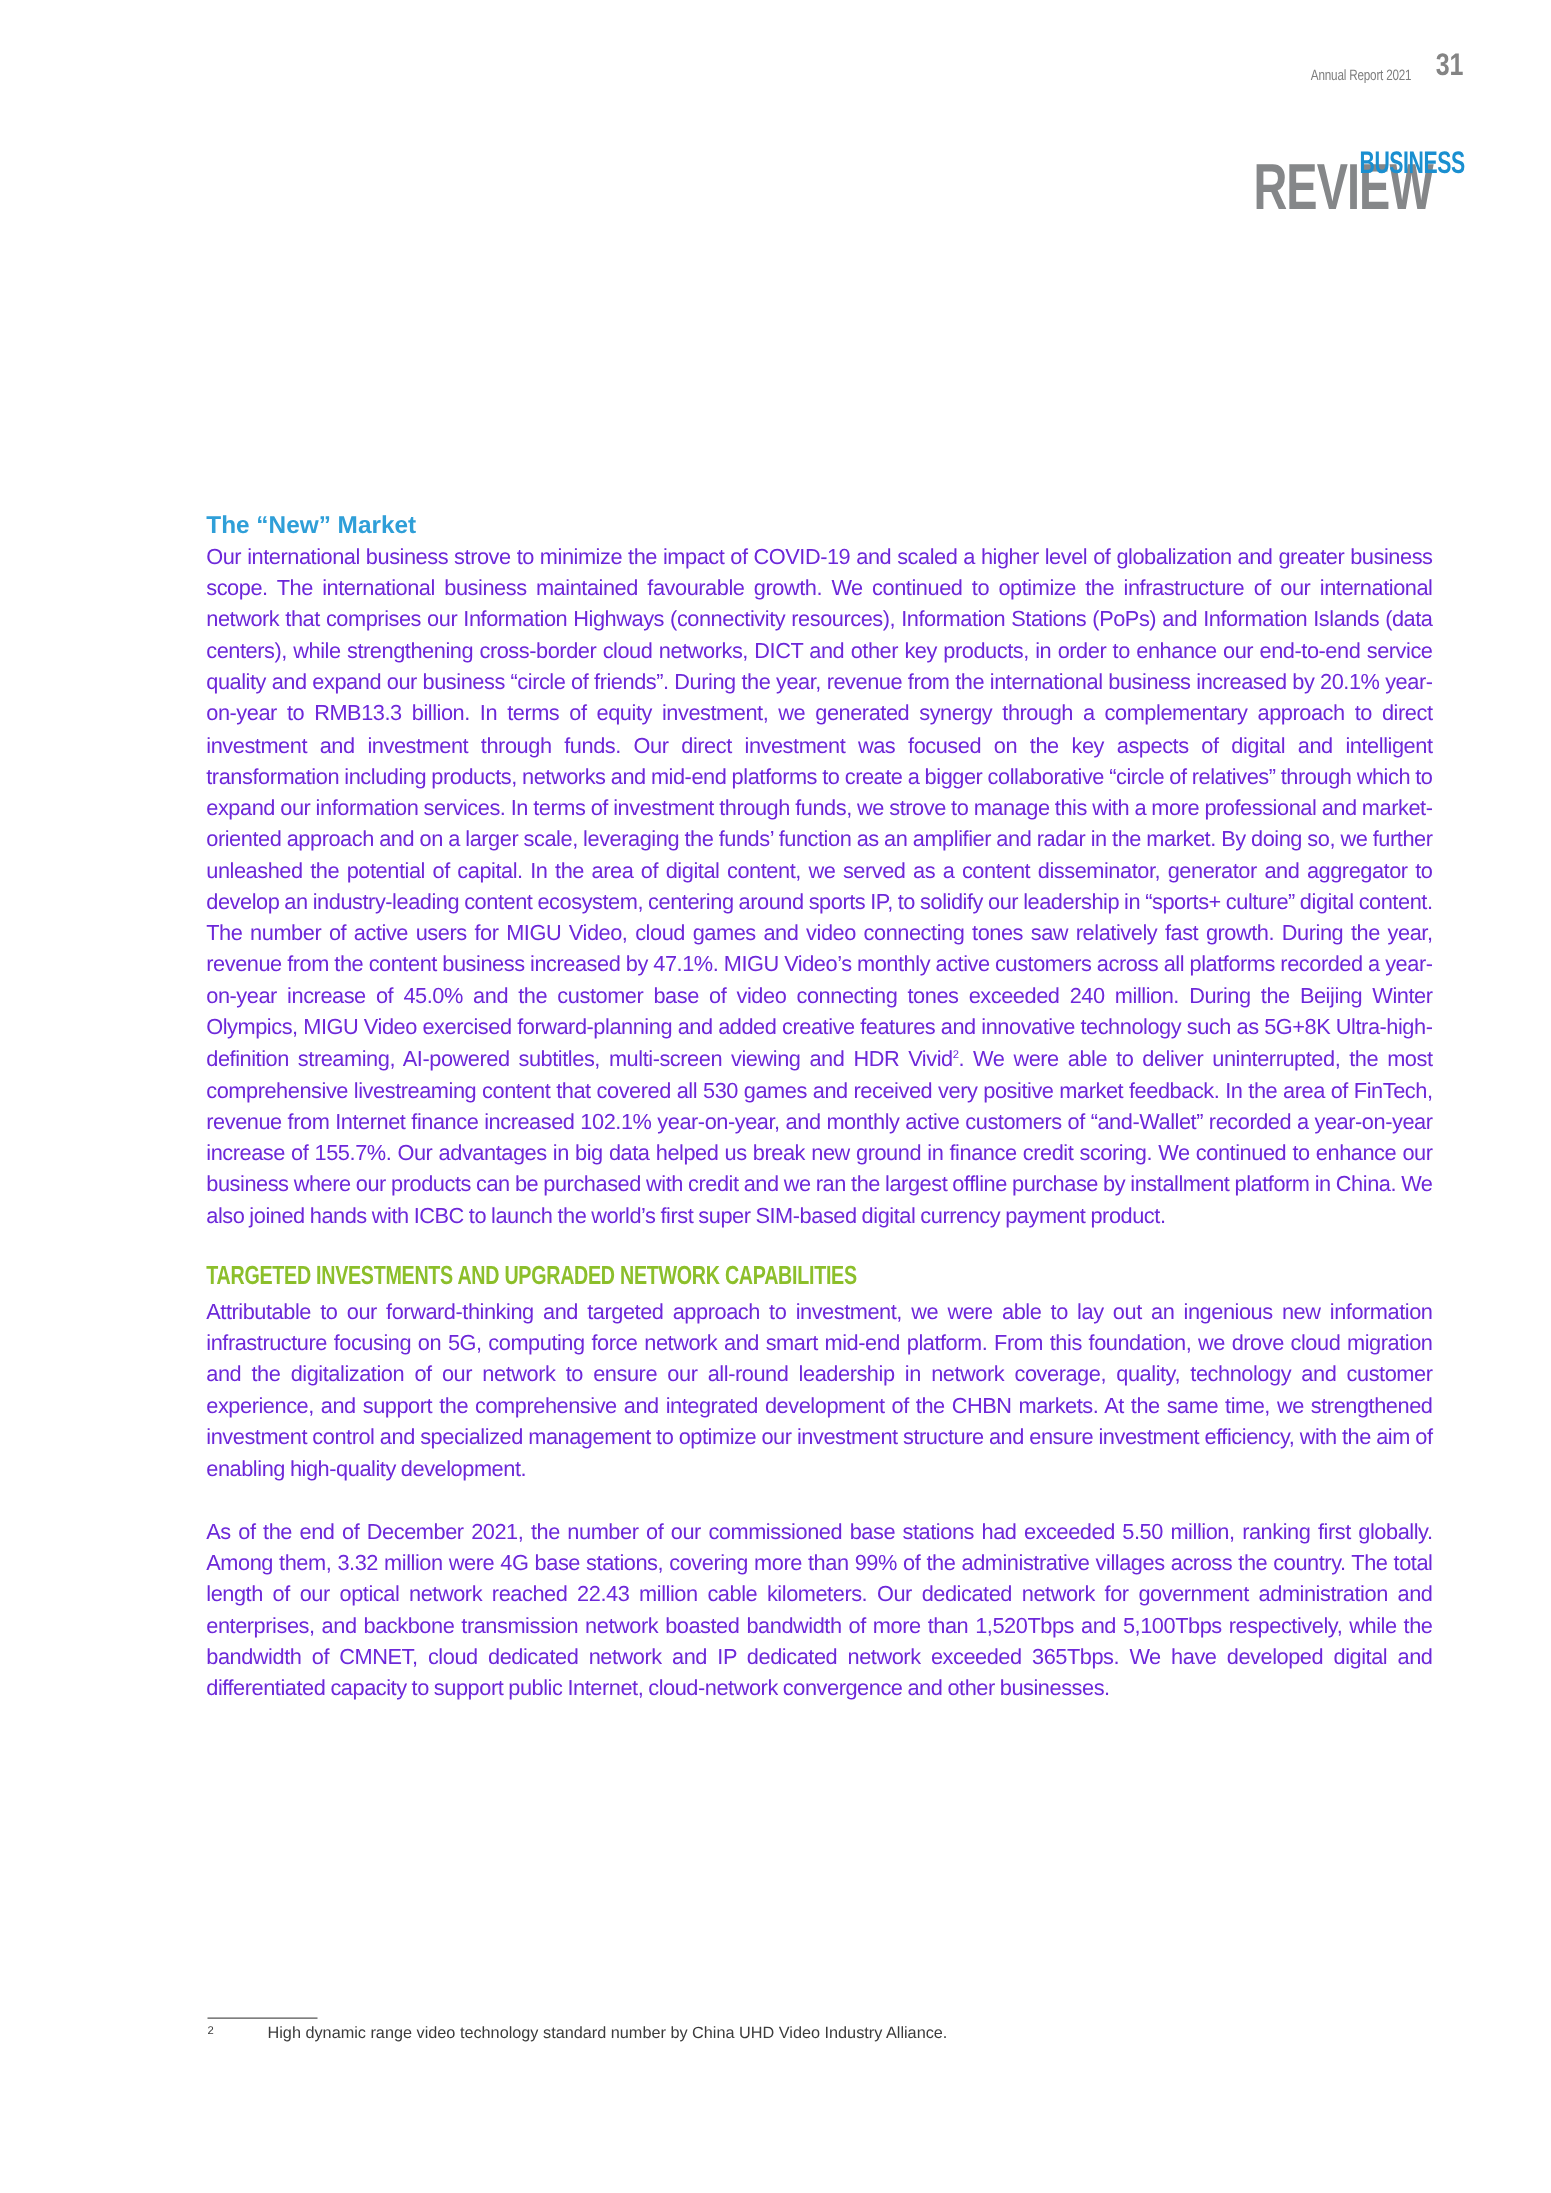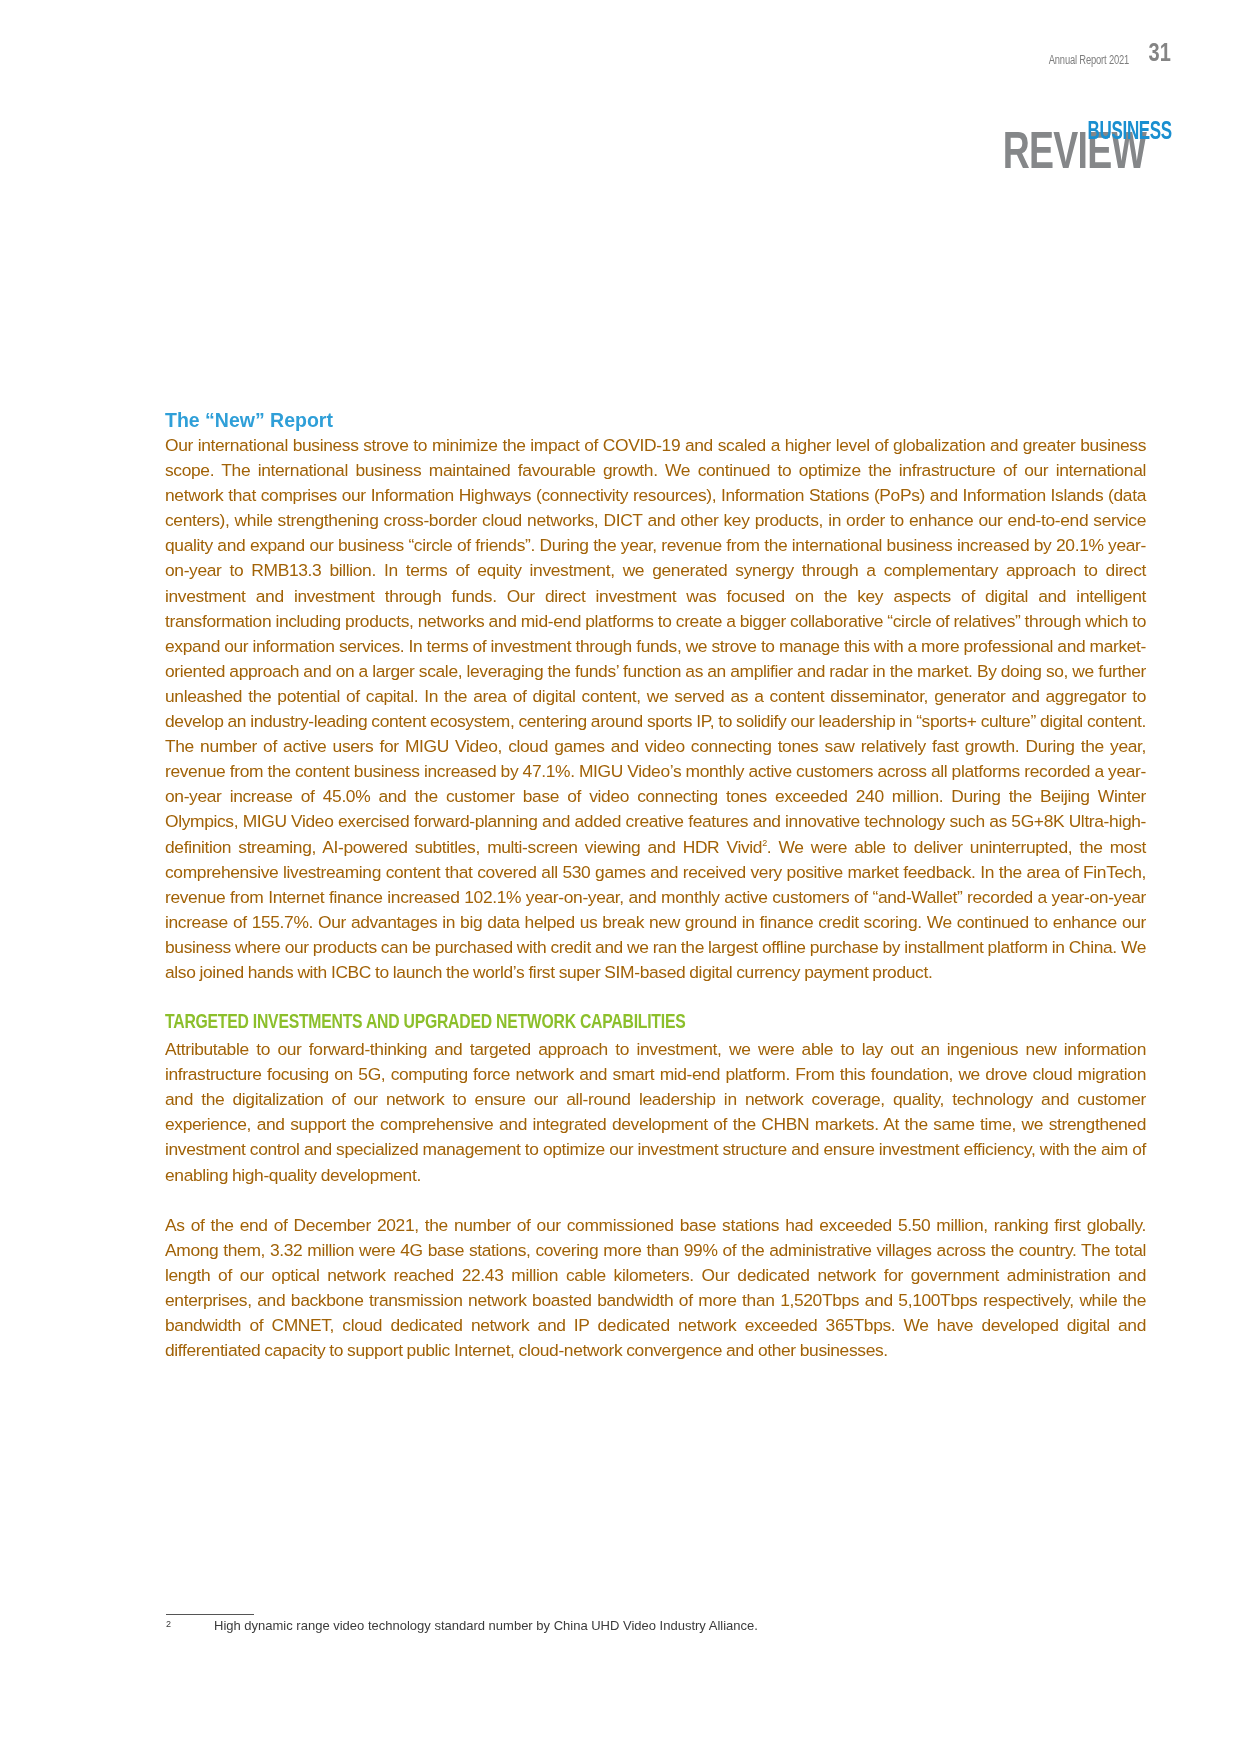--- a/index.html
+++ b/index.html
@@ -33,21 +33,21 @@
       transform: scaleX(0.72); transform-origin: right top;
     }
     .content {
       position: absolute; left: 165px; top: 408px; width: 981px;
     }
     .h-market {
       font-weight: bold; font-size: 19.5px; color: #2f9fd8; margin: 0 0 1px 0; line-height: 24px;
     }
     p.body {
       margin: 0; font-size: 17.4px; line-height: 25.1px; text-align: justify;
-      color: #a16207; letter-spacing: -0.35px; word-spacing: -0.5px;
+      color: #6d28d9; letter-spacing: -0.35px; word-spacing: -0.5px;
     }
     .h-targeted {
       font-weight: bold; font-size: 21px; color: #8cbf2b; margin: 23px 0 3px 0; line-height: 26px;
       transform: scaleX(0.75); transform-origin: left center; letter-spacing: -0.3px;
       white-space: nowrap;
     }
     .gap { height: 25px; }
     sup { font-size: 9px; line-height: 0; vertical-align: 7px; }
     .footnote {
       position: absolute; left: 166px; top: 1614px; width: 900px;
@@ -63,21 +63,21 @@
   <span class="running-title">Annual Report 2021</span>
   <span class="page-number">31</span>
 </div>
 
 <div class="section-banner">
   <span class="banner-review">REVIEW</span>
   <span class="banner-business">BUSINESS</span>
 </div>
 
 <div class="content">
-  <h2 class="h-market">The “New” Report</h2>
+  <h2 class="h-market">The “New” Market</h2>
   <p class="body"><span>Our international business strove to minimize the impact of COVID-19 and scaled a higher level of globalization and greater business scope. The international business maintained favourable growth. We continued to optimize the infrastructure of our international network that comprises our Information Highways (connectivity resources), Information Stations (PoPs) and Information Islands (data centers), while strengthening cross-border cloud networks, DICT and other key products, in order to enhance our end-to-end service quality and expand our business “circle of friends”. During the year, revenue from the international business increased by 20.1% year-on-year to RMB13.3 billion. In terms of equity investment, we generated synergy through a complementary approach to direct investment and investment through funds. Our direct investment was focused on the key aspects of digital and intelligent transformation including products, networks and mid-end platforms to create a bigger collaborative “circle of relatives” through which to expand our information services. In terms of investment through funds, we strove to manage this with a more professional and market-oriented approach and on a larger scale, leveraging the funds’ function as an amplifier and radar in the market. By doing so, we further unleashed the potential of capital. In the area of digital content, we served as a content disseminator, generator and aggregator to develop an industry-leading content ecosystem, centering around sports IP, to solidify our leadership in “sports+ culture” digital content. The number of active users for MIGU Video, cloud games and video connecting tones saw relatively fast growth. During the year, revenue from the content business increased by 47.1%. MIGU Video’s monthly active customers across all platforms recorded a year-on-year increase of 45.0% and the customer base of video connecting tones exceeded 240 million. During the Beijing Winter Olympics, MIGU Video exercised forward-planning and added creative features and innovative technology such as 5G+8K Ultra-high-definition streaming, AI-powered subtitles, multi-screen viewing and HDR Vivid</span><sup>2</sup><span>. We were able to deliver uninterrupted, the most comprehensive livestreaming content that covered all 530 games and received very positive market feedback. In the area of FinTech, revenue from Internet finance increased 102.1% year-on-year, and monthly active customers of “and-Wallet” recorded a year-on-year increase of 155.7%. Our advantages in big data helped us break new ground in finance credit scoring. We continued to enhance our business where our products can be purchased with credit and we ran the largest offline purchase by installment platform in China. We also joined hands with ICBC to launch the world’s first super SIM-based digital currency payment product.</span></p>
 
   <h2 class="h-targeted">TARGETED INVESTMENTS AND UPGRADED NETWORK CAPABILITIES</h2>
   <p class="body">Attributable to our forward-thinking and targeted approach to investment, we were able to lay out an ingenious new information infrastructure focusing on 5G, computing force network and smart mid-end platform. From this foundation, we drove cloud migration and the digitalization of our network to ensure our all-round leadership in network coverage, quality, technology and customer experience, and support the comprehensive and integrated development of the CHBN markets. At the same time, we strengthened investment control and specialized management to optimize our investment structure and ensure investment efficiency, with the aim of enabling high-quality development.</p>
   <div class="gap"></div>
   <p class="body">As of the end of December 2021, the number of our commissioned base stations had exceeded 5.50 million, ranking first globally. Among them, 3.32 million were 4G base stations, covering more than 99% of the administrative villages across the country. The total length of our optical network reached 22.43 million cable kilometers. Our dedicated network for government administration and enterprises, and backbone transmission network boasted bandwidth of more than 1,520Tbps and 5,100Tbps respectively, while the bandwidth of CMNET, cloud dedicated network and IP dedicated network exceeded 365Tbps. We have developed digital and differentiated capacity to support public Internet, cloud-network convergence and other businesses.</p>
 </div>
 
 <div class="footnote">
   <div class="footnote-rule"></div>

